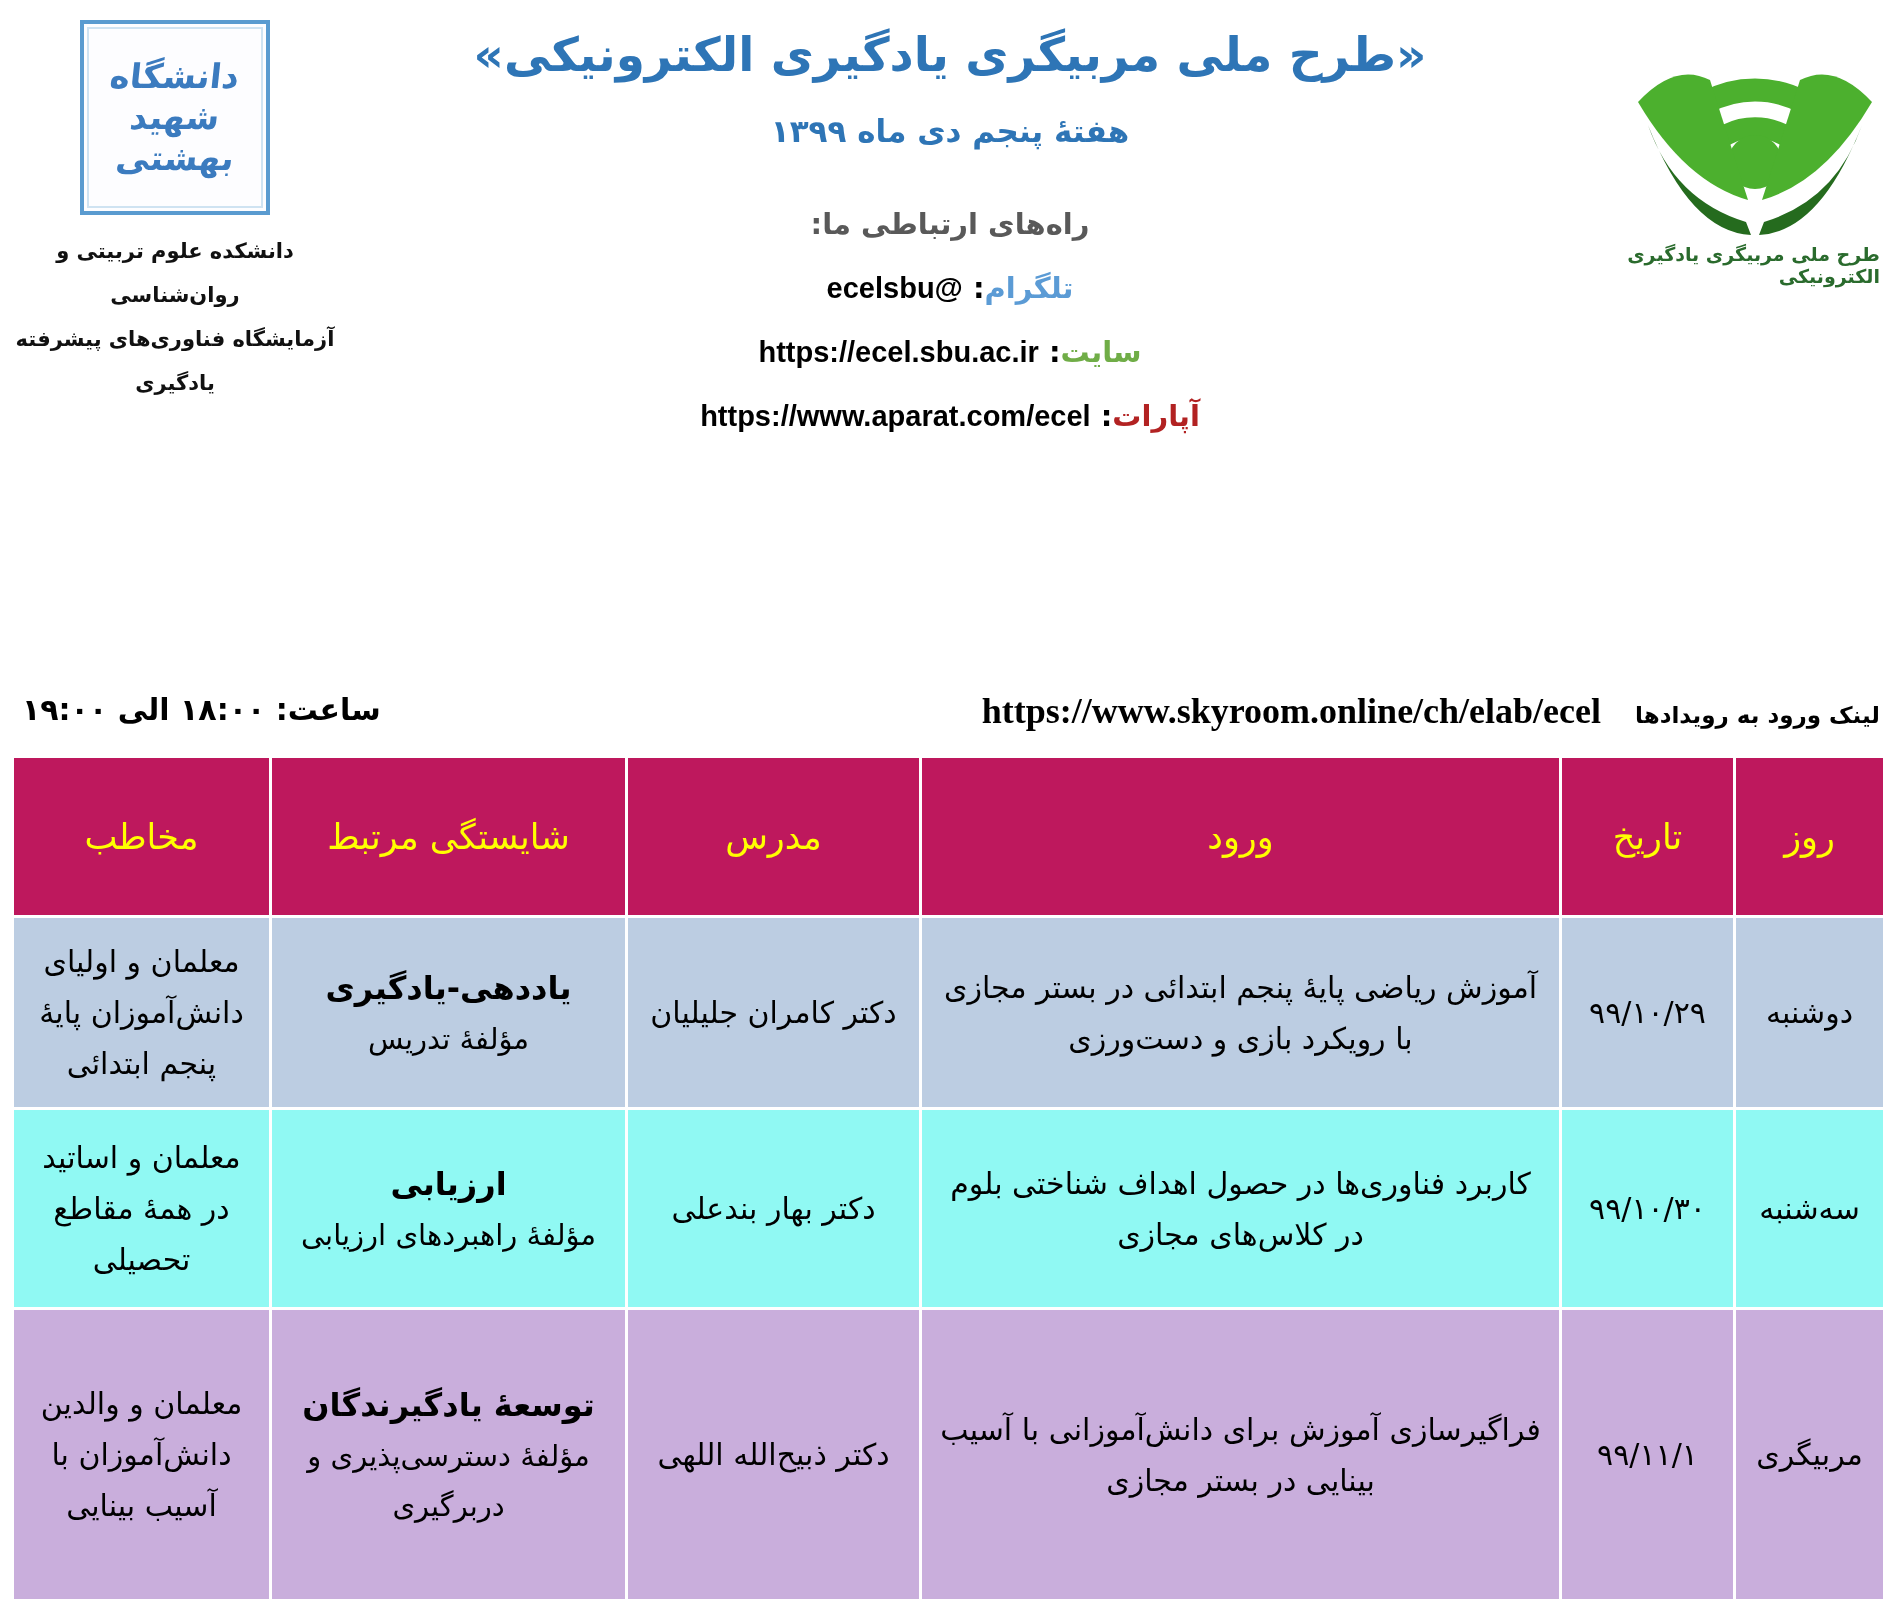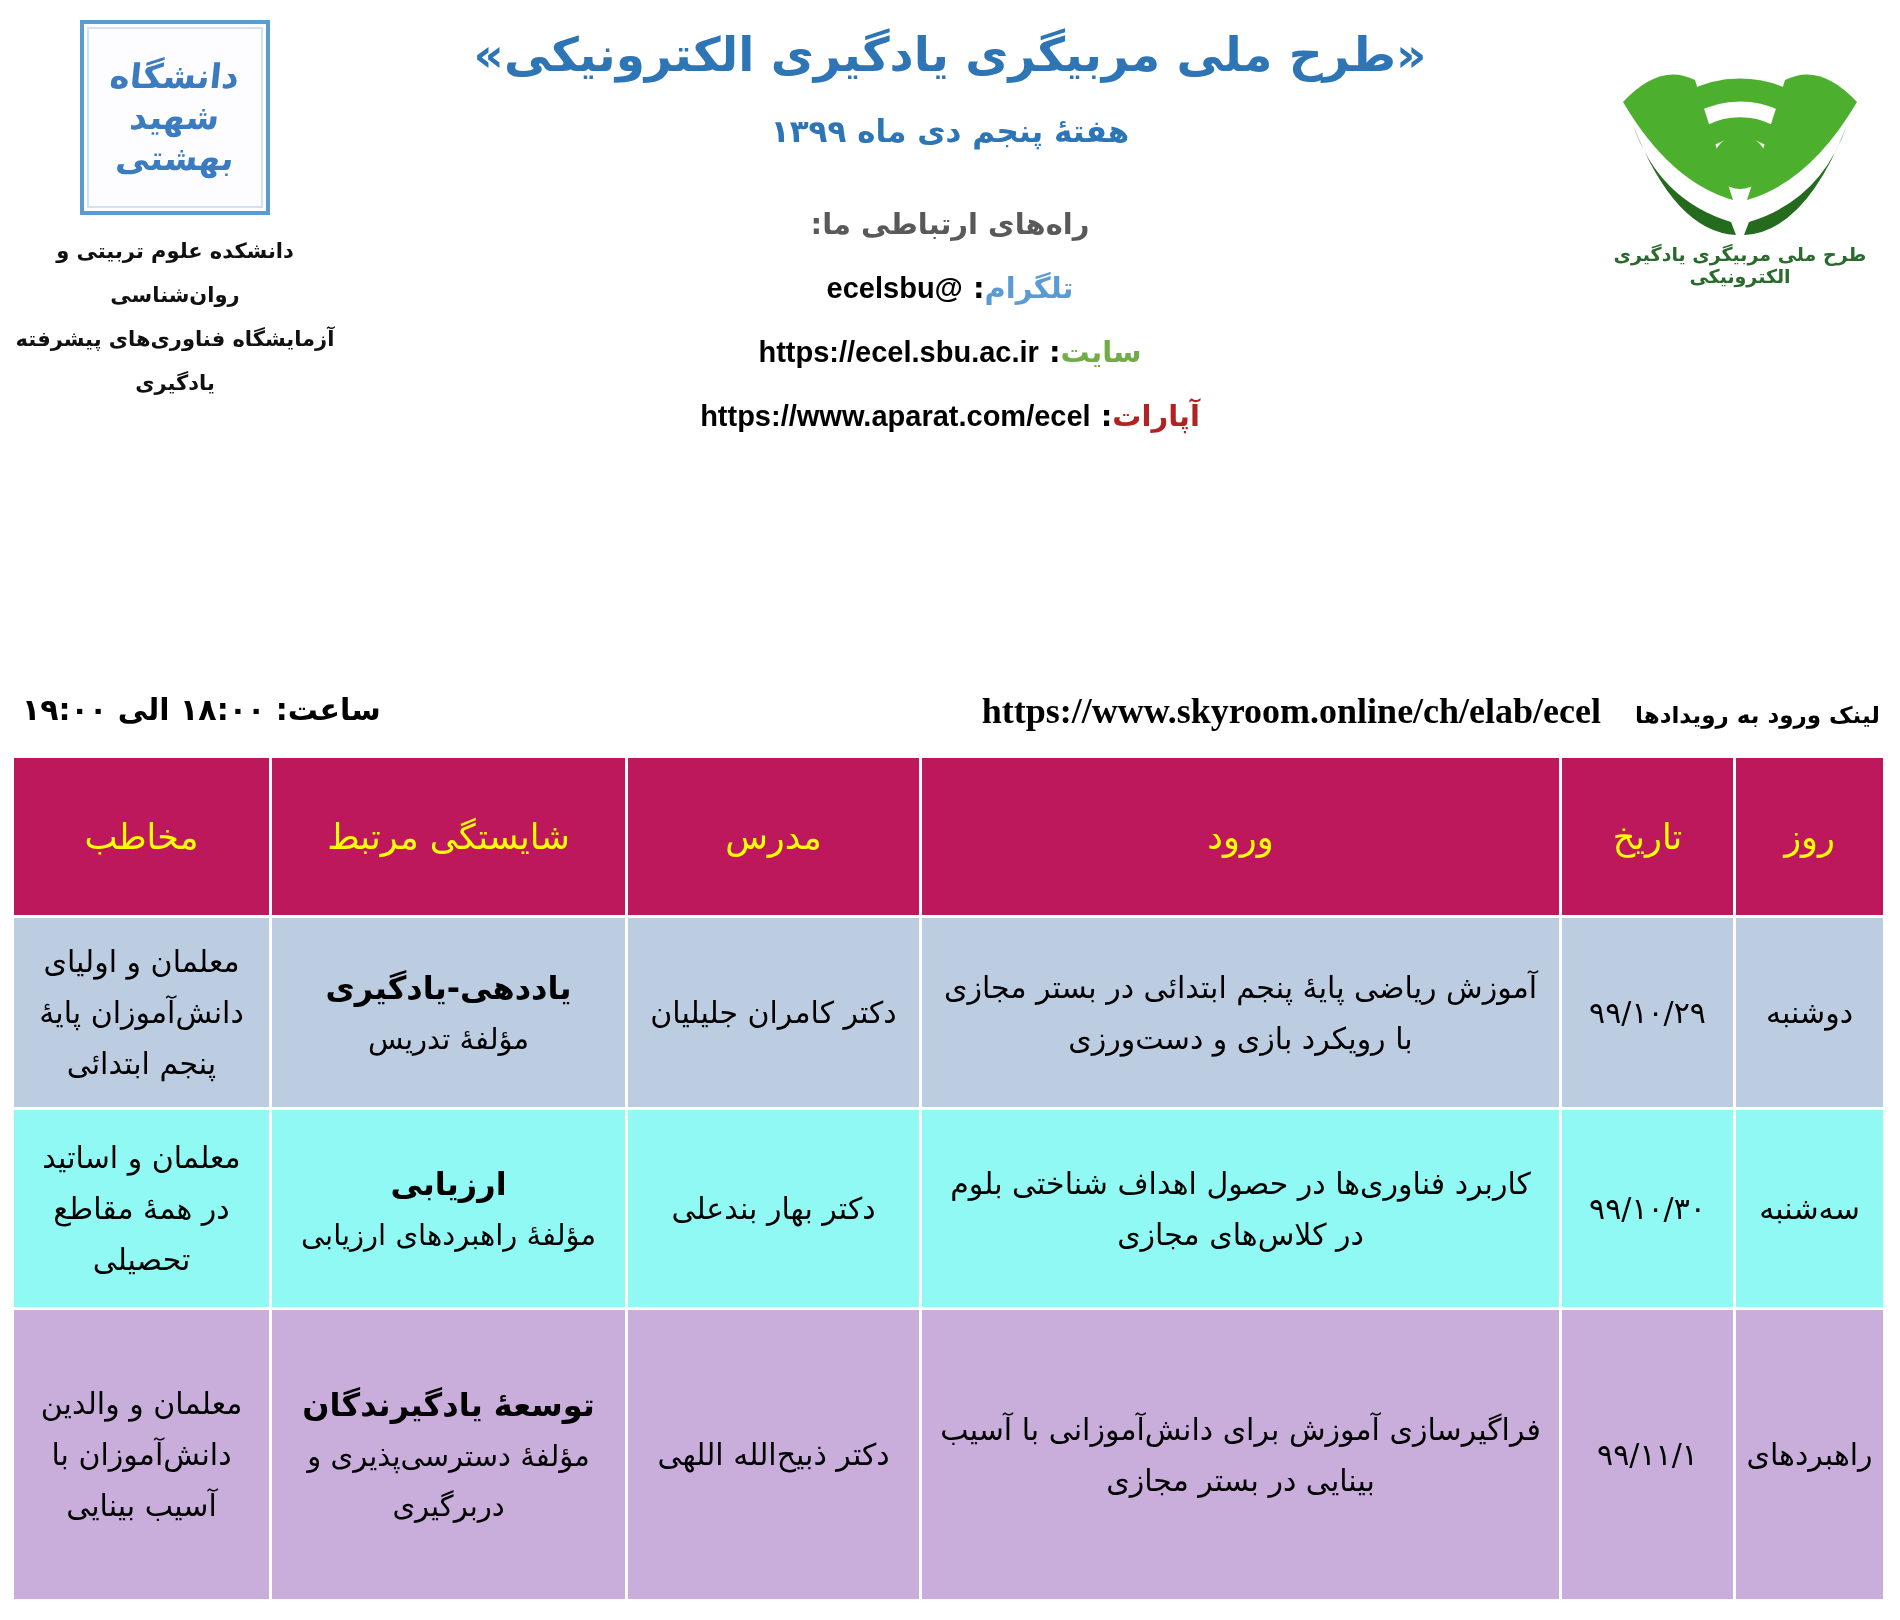--- a/index.html
+++ b/index.html
@@ -10,21 +10,21 @@
   
   .uni-block { position:absolute; left:10px; top:14px; width:330px; text-align:center; direction:rtl; }
   .uni-logo { width:190px; height:195px; margin:6px auto 14px auto; border:4px solid #5a9bd0;
               outline:2px solid #cfe3f2; outline-offset:-9px; background:#fdfdff;
               display:flex; flex-direction:column; align-items:center; justify-content:center; gap:2px; }
   .uni-logo span { color:#3b7bbf; font-weight:bold; font-size:34px; line-height:1.15;
                    transform:skewX(-6deg); letter-spacing:1px; }
   .uni-line { font-size:21px; font-weight:bold; color:#111; line-height:2.1; }
 
   
-  .prog-block { position:absolute; right:20px; top:10px; width:280px; text-align:center; }
+  .prog-block { position:absolute; right:20px; top:10px; width:280px; }
   .prog-caption { margin-top:4px; font-size:19px; font-weight:bold; color:#2a6b2d; }
 
   
   .center-stack { position:absolute; right:360px; left:360px; top:24px; text-align:center; }
   .main-title { color:#2e75b6; font-size:47px; font-weight:bold; line-height:1.3; }
   .sub-title  { color:#2e75b6; font-size:31px; font-weight:bold; margin-top:28px; }
   .contact-head { color:#595959; font-size:29px; font-weight:bold; margin-top:58px; }
   .contact-line { font-size:29px; font-weight:bold; margin-top:30px; color:#000; }
   .contact-line .lbl { font-weight:bold; }
   .contact-line .val { color:#000; font-family:"Liberation Sans","DejaVu Sans",sans-serif; font-weight:bold; }
@@ -141,21 +141,21 @@
         <td>۹۹/۱۰/۳۰</td>
         <td>کاربرد فناوری‌ها در حصول اهداف شناختی بلوم در کلاس‌های مجازی</td>
         <td>دکتر بهار بندعلی</td>
         <td>
           <div class="comp-main">ارزیابی</div>
           <div class="comp-sub">مؤلفهٔ راهبردهای ارزیابی</div>
         </td>
         <td>معلمان و اساتید در همهٔ مقاطع تحصیلی</td>
       </tr>
       <tr class="r2">
-        <td>راهبردهای</td>
+        <td>مربیگری</td>
         <td>۹۹/۱۱/۱</td>
         <td>فراگیرسازی آموزش برای دانش‌آموزانی با آسیب بینایی در بستر مجازی</td>
         <td>دکتر ذبیح‌الله اللهی</td>
         <td>
           <div class="comp-main">توسعهٔ یادگیرندگان</div>
           <div class="comp-sub">مؤلفهٔ دسترسی‌پذیری و دربرگیری</div>
         </td>
         <td>معلمان و والدین دانش‌آموزان با آسیب بینایی</td>
       </tr>
     </tbody>

